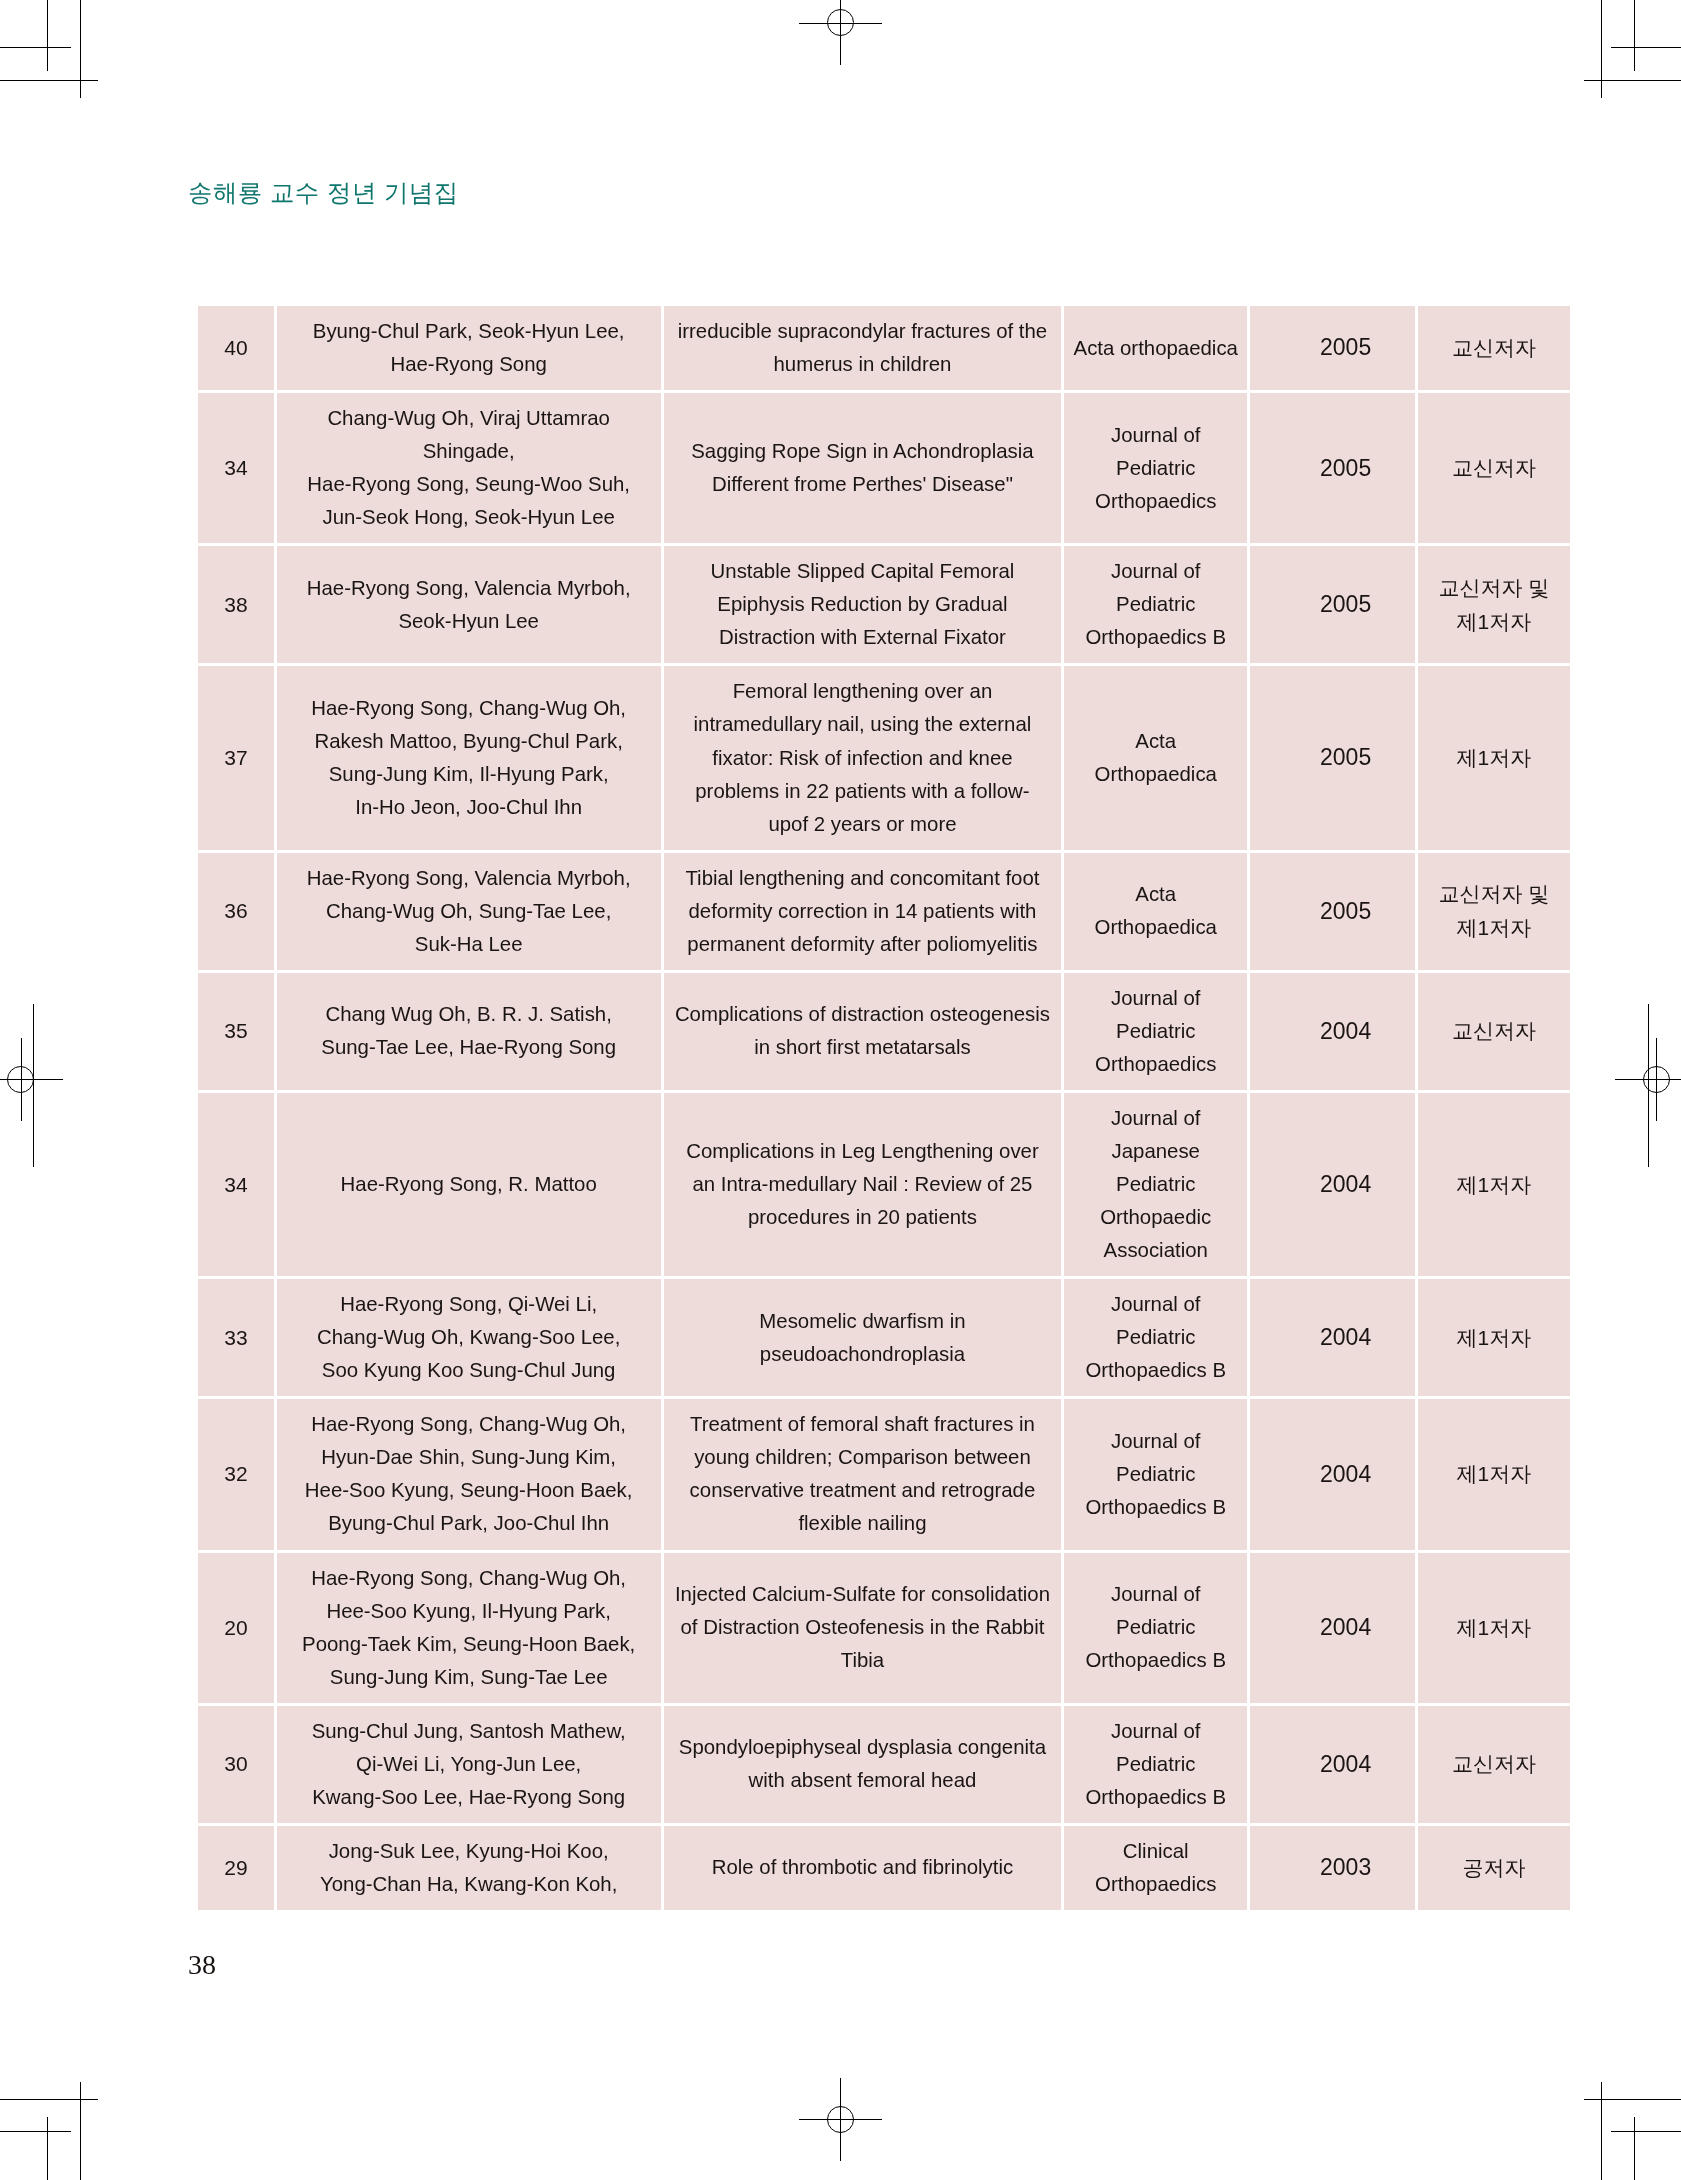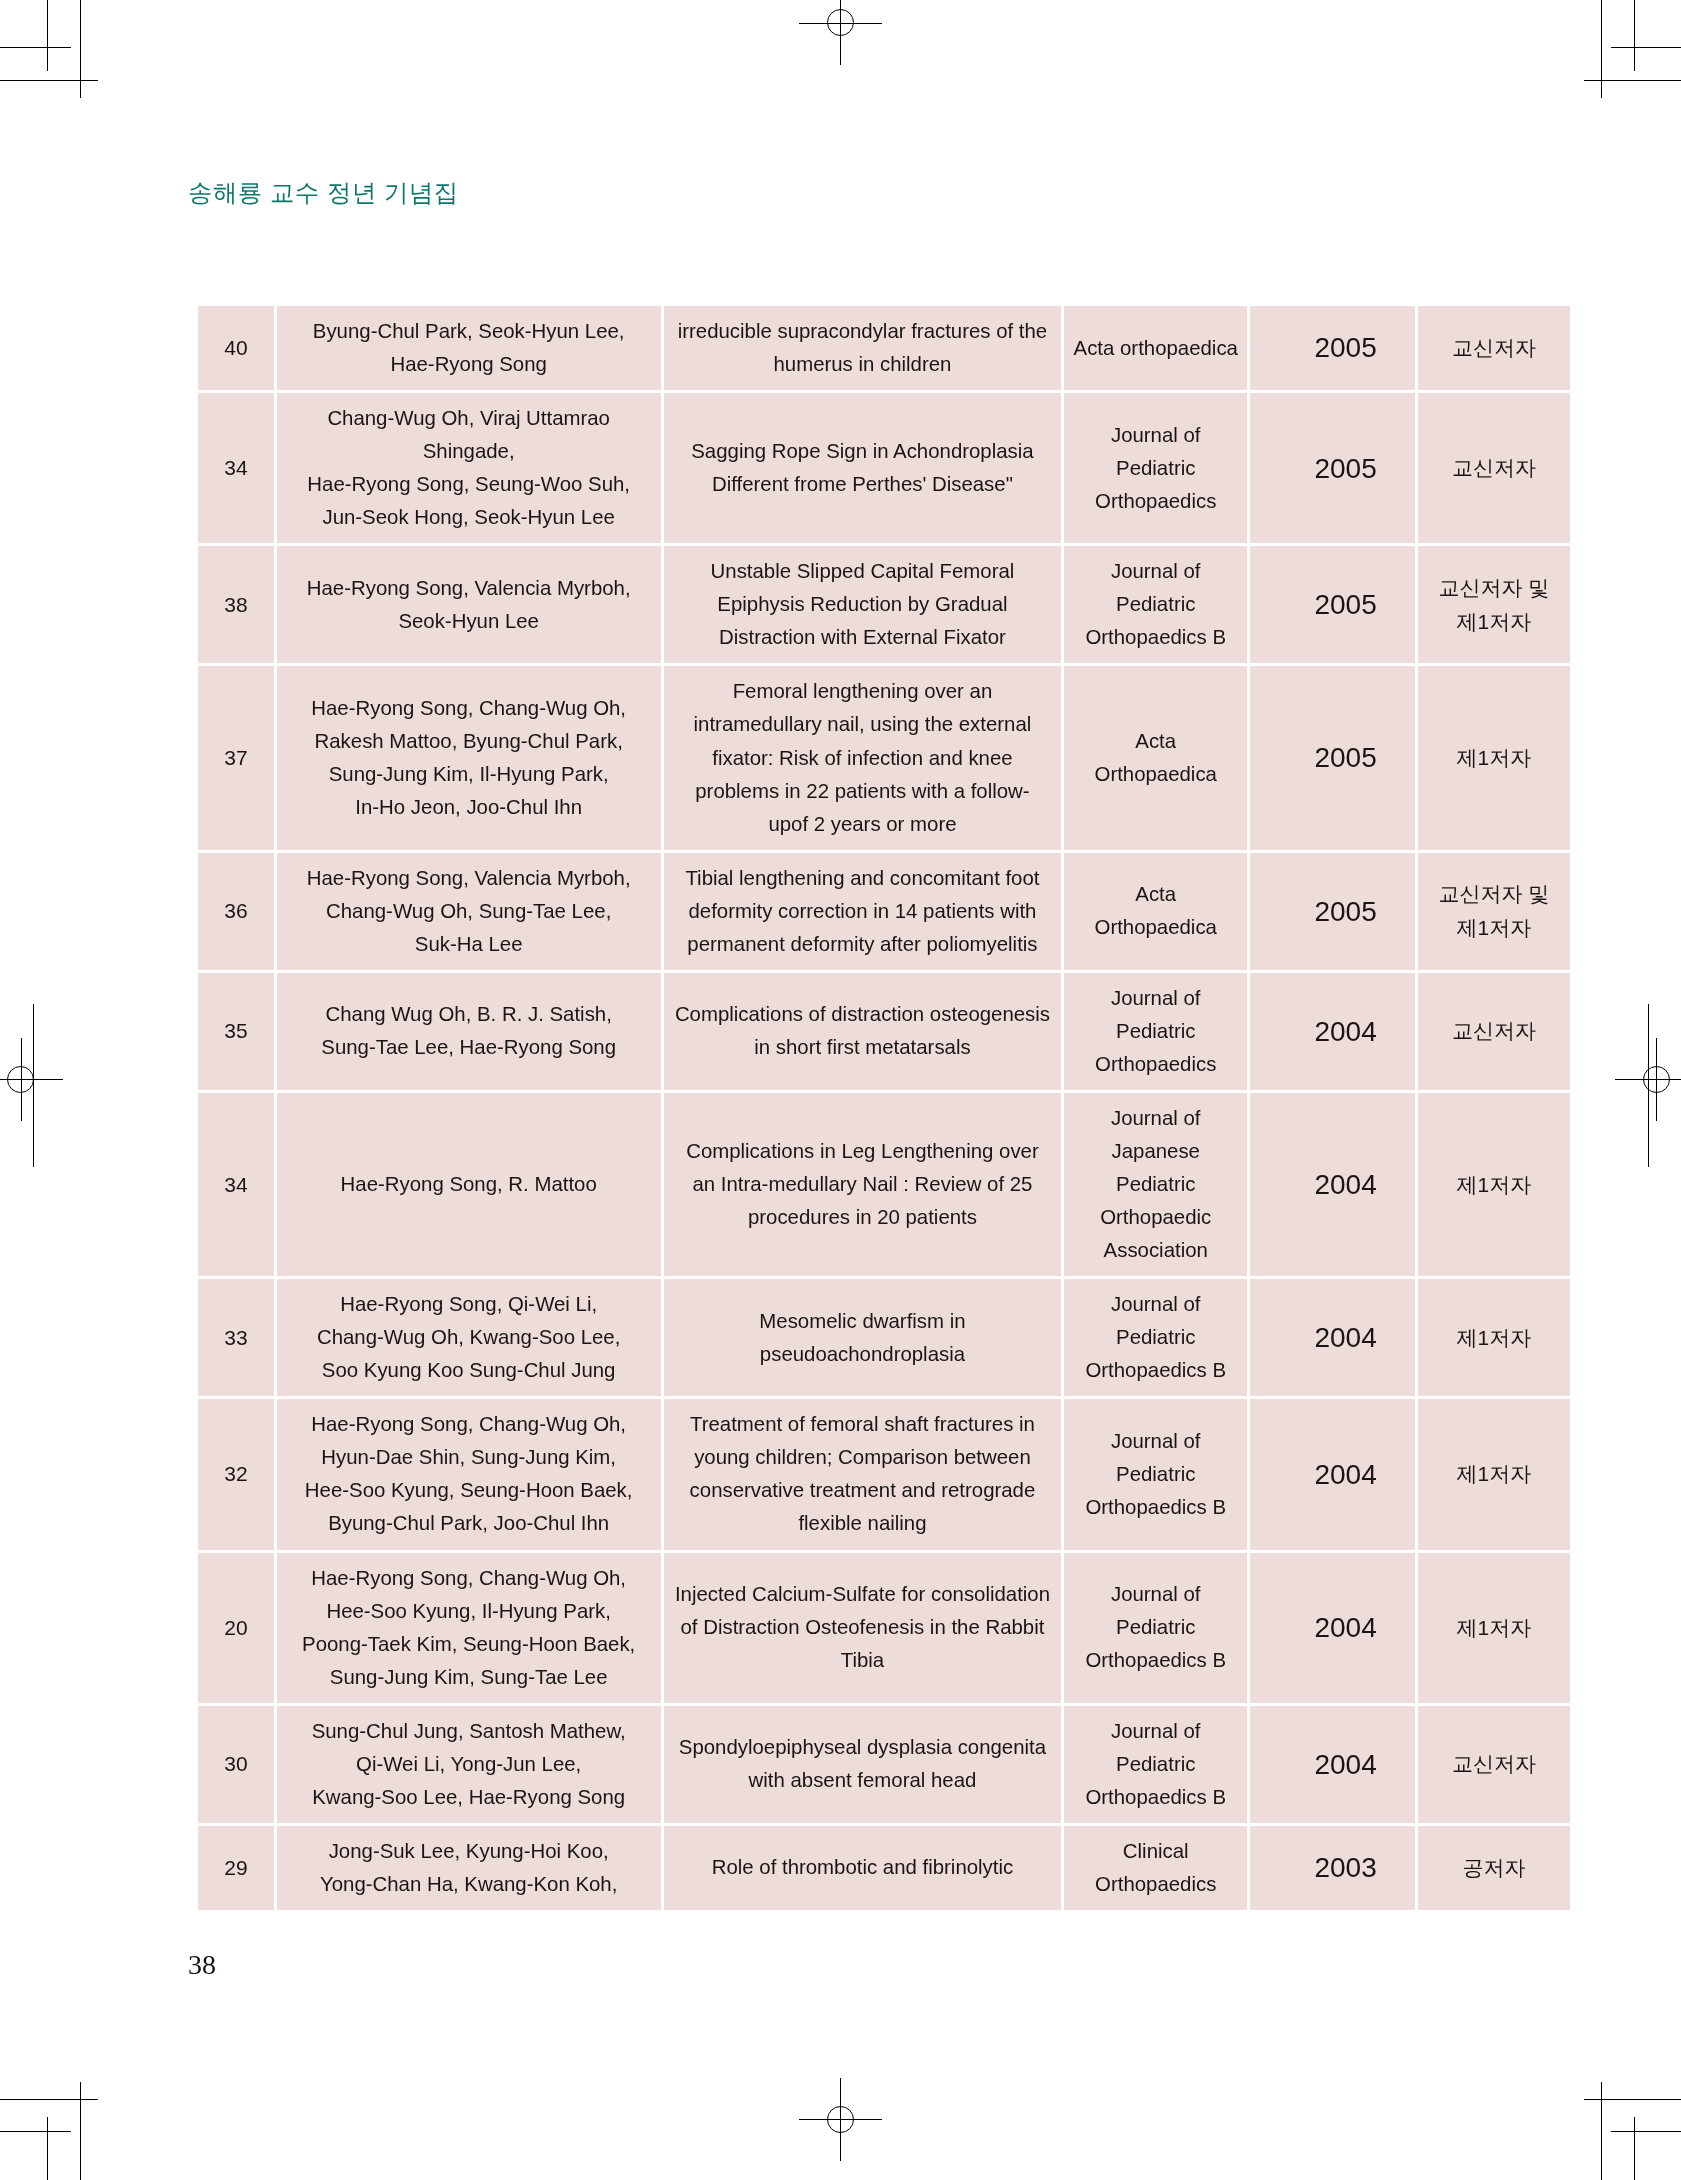--- a/index.html
+++ b/index.html
@@ -79,21 +79,21 @@
     text-align: center;
     vertical-align: middle;
     padding: 9px 5.4px;
     line-height: 1.62;
     font-family: "Liberation Sans", sans-serif;
   }
   td.c-no      { width: 65px;  font-size: 21px; margin-top: 24px; }
   td.c-authors { width: 373px; font-size: 20.4px; }
   td.c-title   { width: 387px; font-size: 20.4px; }
   td.c-journal { width: 172px; font-size: 20.4px; }
-  td.c-year    { width: 127px; font-size: 28px; padding-left: 32px; }
+  td.c-year    { width: 127px; font-size: 23px; padding-left: 32px; }
   td.c-role    { width: 142px; font-size: 21px; }
 
   
   .folio {
     position: absolute;
     left: 188px;
     top: 1949px;
     font-family: "Liberation Serif", serif;
     font-size: 28px;
     color: #17110f;

